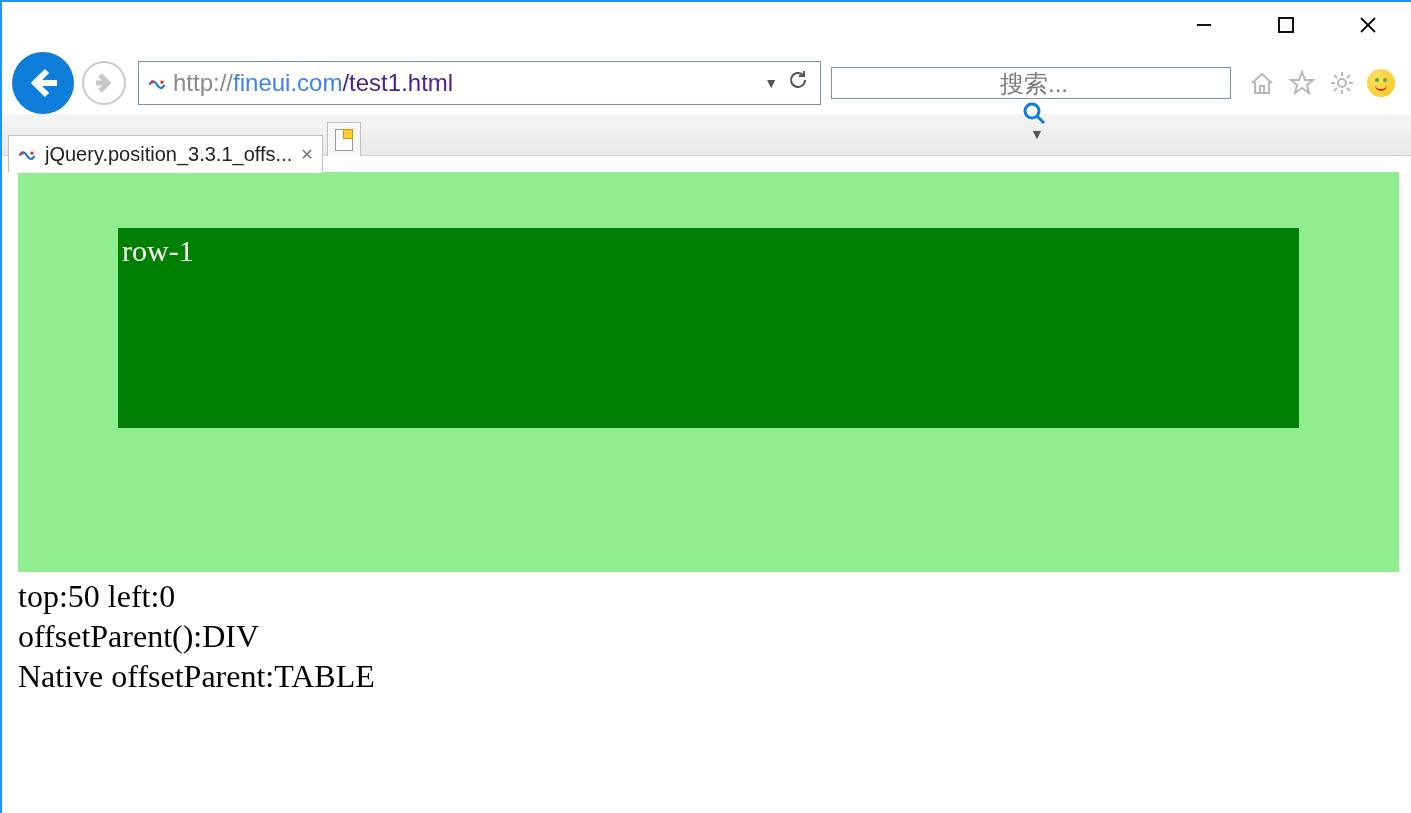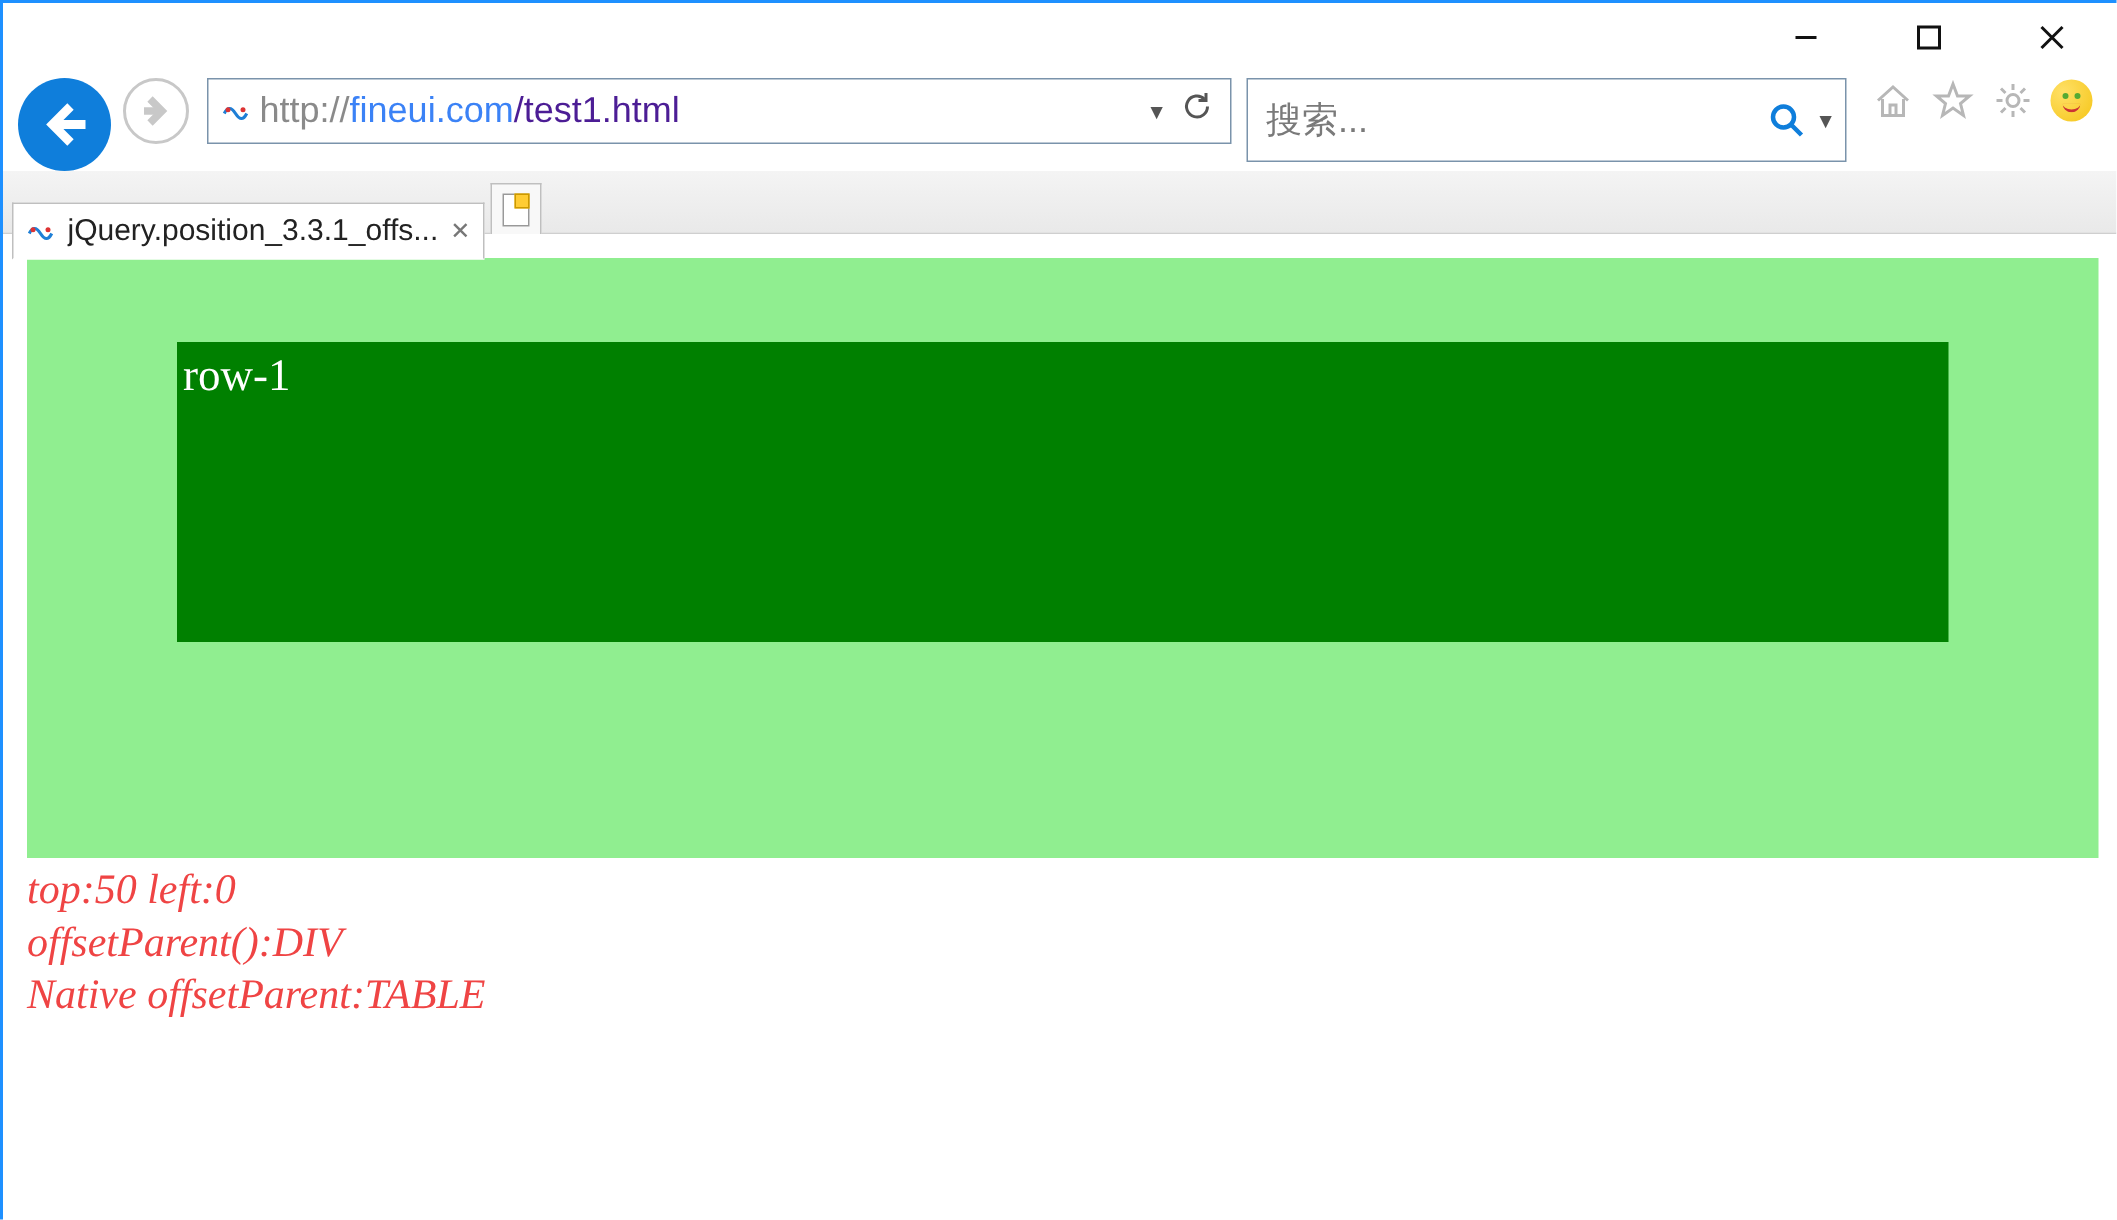--- a/index.html
+++ b/index.html
@@ -30,21 +30,21 @@
     justify-content: center;
     font-family: "Segoe MDL2 Assets", sans-serif;
     font-size: 18px;
     color: #111;
   }
   .win-btn svg { stroke: #111; }
   
   .navrow {
     height: 62px;
     display: flex;
-    align-items: flex-start;
+    align-items: center;
     padding: 0 10px 0 10px;
     gap: 6px;
   }
   .nav-back {
     width: 62px; height: 62px;
     border-radius: 50%;
     background: #0f7edb;
     display: flex; align-items: center; justify-content: center;
   }
   .nav-back svg { stroke: #fff; stroke-width: 6; fill: none; }
@@ -76,29 +76,30 @@
   .site-icon svg { width:20px; height:20px; }
   .url-host { color: #3b82f6; }
   .url-proto { color: #8a8a8a; }
   .url-path { color: #4c1d95; }
   .url-text { white-space: nowrap; overflow:hidden; flex:1; display:flex; align-items:center; }
   .addr-controls { display:flex; align-items:center; gap:8px; padding-right:6px; color:#555;}
   .addr-controls .dropdown-caret { font-size:14px; color:#555; }
   .refresh-icon svg { stroke:#555; fill:none; stroke-width:2; }
   .searchbox {
     width: 400px;
-    height: 56px;
+    height: 32px;
     border: 1px solid #7a93ab;
     display: flex;
     align-items: center;
     padding: 0 6px 0 12px;
     font-size: 24px;
     margin-left: 4px;
     color: #777;
     background:#fff;
+    flex-direction:column;
   }
   .searchbox .placeholder { flex:1; color:#7a7a7a; font-family:"Microsoft YaHei","Segoe UI",sans-serif; }
   .searchbox .mag { color:#0f7edb; display:flex; align-items:center; }
   .searchbox .mag svg { stroke:#0f7edb; fill:none; stroke-width:3; }
   .searchbox .caret { font-size:14px; color:#555; margin-left:6px;}
   .toolbar-icons { display:flex; align-items:center; gap:10px; padding:0 6px 0 10px; }
   .toolbar-icons .ticon { width:30px; height:30px; display:flex; align-items:center; justify-content:center; }
   .toolbar-icons svg { stroke:#b7b7b7; fill:none; stroke-width:2;}
   .smiley {
     width:28px;height:28px;border-radius:50%;
@@ -166,26 +167,25 @@
   }
   .dark-green {
     background:#008000;
     color:#fff;
     font-size:30px;
     font-family:"Times New Roman",serif;
     width:100%;height:200px;
   }
   .dark-green .trow{height:100px;display:flex;align-items:flex-start;padding:6px 4px;}
   .output {
-    font-size:28px;
-    color:#ef4444;
+    font-size:32px;
+    color:#000000;
     font-family:"Times New Roman",serif;
     line-height:1.25;
     margin-top:4px;
-    font-style:italic;
   }
 </style>
 </head>
 <body>
 
 <div class="titlebar">
   <div class="win-controls">
     <div class="win-btn">
       <svg width="20" height="20" viewBox="0 0 20 20">
           <line x1="3" y1="10" x2="17" y2="10" stroke-width="2"></line>

